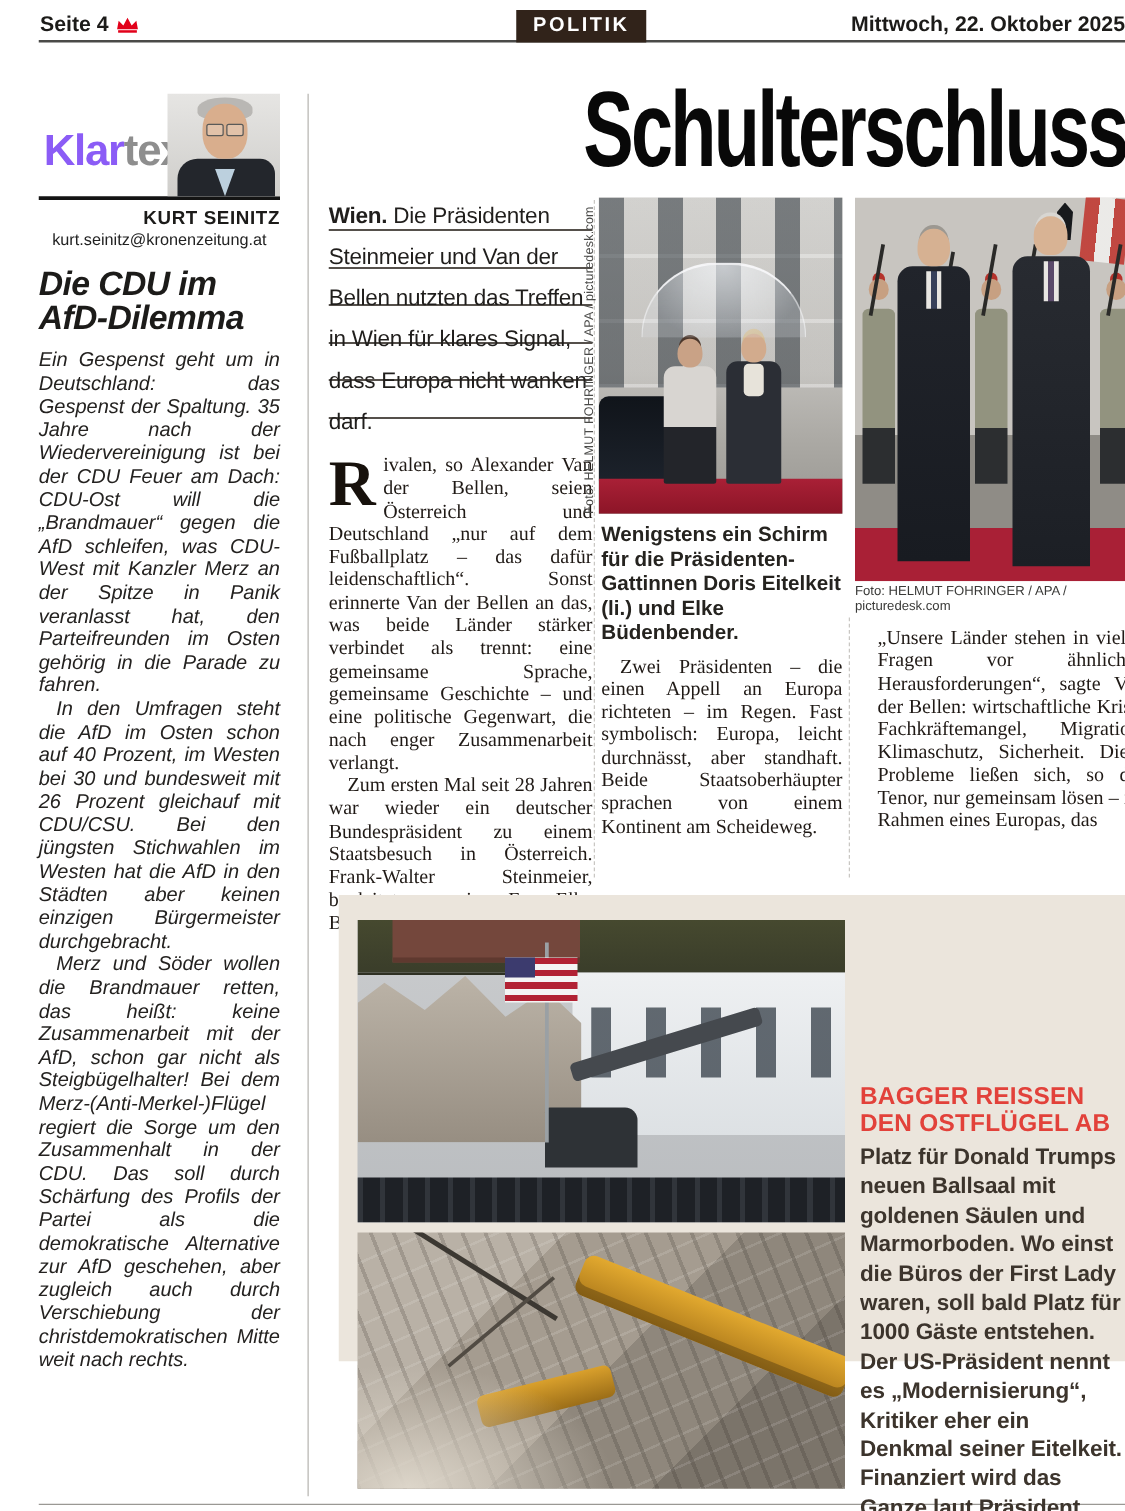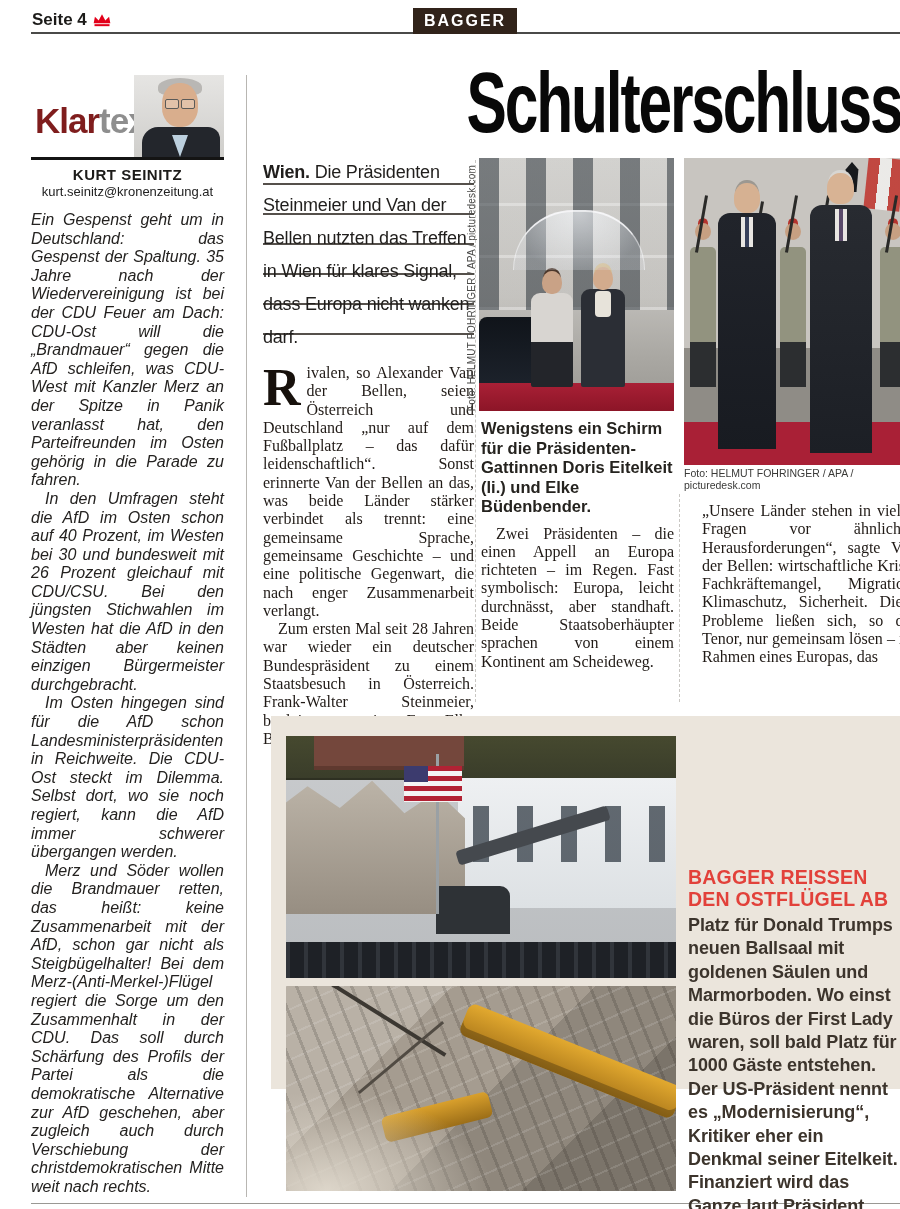--- a/index.html
+++ b/index.html
@@ -11,31 +11,31 @@
   .hdr-right{position:absolute;right:16px;top:10px;font-size:17px;font-weight:bold;}
   .hdr-rule{position:absolute;left:15px;right:15px;top:32px;height:1.5px;background:#4a4a48;}
   .politik-box{position:absolute;left:397px;top:8px;width:104px;height:26px;background:#31231a;
                color:#fff;font-weight:bold;font-size:16px;letter-spacing:2px;text-align:center;line-height:26px;}
   .crown{width:20px;height:14px;}
 
   
   .klartext{position:absolute;left:15px;top:75px;width:193px;}
   .kt-head{position:relative;height:82px;}
   .kt-logo{position:absolute;left:4px;top:26px;font-size:35px;font-weight:800;letter-spacing:-1px;}
-  .kt-logo .red{color:#7f1d1d;}
+  .kt-logo .red{color:#8b5cf6;}
   .kt-logo .gray{color:#8e8e8e;}
   .portrait{position:absolute;right:0;top:0;width:90px;height:82px;background:linear-gradient(#e6e5e3,#cfcecb);overflow:hidden;}
   .pt-suit{position:absolute;bottom:-2px;left:8px;width:78px;height:32px;background:#23262c;border-radius:16px 12px 0 0;}
   .pt-shirt{position:absolute;bottom:0;left:38px;width:16px;height:22px;background:#bcd0de;clip-path:polygon(50% 100%,0 0,100% 0);}
   .pt-head{position:absolute;top:8px;left:28px;width:36px;height:44px;background:#d9ae8d;border-radius:46% 46% 44% 44%;}
   .pt-head:before{content:"";position:absolute;top:16px;left:3px;width:12px;height:8px;border:1.5px solid #5a5a58;border-radius:2px;background:rgba(255,255,255,.25);}
   .pt-head:after{content:"";position:absolute;top:16px;right:3px;width:12px;height:8px;border:1.5px solid #5a5a58;border-radius:2px;background:rgba(255,255,255,.25);}
   .pt-hair{position:absolute;top:3px;left:24px;width:44px;height:18px;background:#b9b7b4;border-radius:50% 50% 35% 35%;}
   .kt-line{height:3px;background:#141414;margin-top:0;}
-  .kt-author{margin-top:6px;text-align:center;font-weight:bold;font-size:15px;letter-spacing:.5px;}
+  .kt-author{margin-top:6px;text-align:right;font-weight:bold;font-size:15px;letter-spacing:.5px;}
   .kt-email{text-align:center;font-size:13px;margin-top:1px;color:#222;}
   .kt-title{font-style:italic;font-weight:800;font-size:27px;line-height:27px;margin-top:15px;letter-spacing:-0.5px;width:178px;}
   .kt-body{margin-top:12px;font-style:italic;font-size:16px;line-height:18.6px;text-align:justify;color:#242220;}
   .kt-body p{margin:0;text-indent:14px;}
   .kt-body p:first-child{text-indent:0;}
 
   
   .vdiv-main{position:absolute;left:230px;top:75px;width:1px;height:1122px;background:#b8b6b2;}
   .vdiv-dash1{position:absolute;left:459px;top:160px;height:542px;width:0;border-left:1px dashed #c9c7c3;}
   .vdiv-dash2{position:absolute;left:663px;top:494px;height:208px;width:0;border-left:1px dashed #c9c7c3;}
@@ -160,22 +160,23 @@
 
   <div class="hdr-left">
     <span>Seite 4</span>
     <svg class="crown" viewBox="0 0 24 16">
       <path d="M2 12 L3.5 4 L8 8.5 L12 1 L16 8.5 L20.5 4 L22 12 Z" fill="#e2001a"></path>
       <rect x="3" y="13" width="18" height="2.4" fill="#e2001a"></rect>
     </svg>
   </div>
   <div class="hdr-rule"></div>
   <div class="politik-box">
-    <span>BAGGER</span>
-  </div>
+    <span>POLITIK</span>
+  </div>
+  <div class="hdr-right">Mittwoch, 22. Oktober 2025</div>
 
   <div class="vdiv-main"></div>
   <div class="vdiv-dash1"></div>
   <div class="vdiv-dash2"></div>
   <div class="page-bottom-rule"></div>
 
   <div class="klartext">
     <div class="kt-head">
       <div class="kt-logo">
         <span class="red">Klar</span><span class="gray">text</span>
@@ -183,24 +184,24 @@
       <div class="portrait">
         <div class="pt-hair"></div>
         <div class="pt-suit"></div>
         <div class="pt-shirt"></div>
         <div class="pt-head"></div>
       </div>
     </div>
     <div class="kt-line"></div>
     <div class="kt-author">KURT SEINITZ</div>
     <div class="kt-email">kurt.seinitz@kronenzeitung.at</div>
+    <div class="kt-title">Die CDU im AfD-Dilemma</div>
     <div class="kt-body">
       <p>Ein Gespenst geht um in Deutschland: das Gespenst der Spaltung. 35 Jahre nach der Wiedervereinigung ist bei der CDU Feuer am Dach: CDU-Ost will die „Brandmauer“ gegen die AfD schleifen, was CDU-West mit Kanzler Merz an der Spitze in Panik veranlasst hat, den Parteifreunden im Osten gehörig in die Parade zu fahren.</p>
       <p>In den Umfragen steht die AfD im Osten schon auf 40 Prozent, im Westen bei 30 und bundesweit mit 26 Prozent gleichauf mit CDU/CSU. Bei den jüngsten Stichwahlen im Westen hat die AfD in den Städten aber keinen einzigen Bürgermeister durchgebracht.</p>
-      <p>Im Osten hingegen sind für die AfD schon Landesministerpräsidenten in Reichweite. Die CDU-Ost steckt im Dilemma. Selbst dort, wo sie noch regiert, kann die AfD immer schwerer übergangen werden.</p>
       <p>Merz und Söder wollen die Brandmauer retten, das heißt: keine Zusammenarbeit mit der AfD, schon gar nicht als Steigbügelhalter! Bei dem Merz-(Anti-Merkel-)Flügel regiert die Sorge um den Zusammenhalt in der CDU. Das soll durch Schärfung des Profils der Partei als die demokratische Alternative zur AfD geschehen, aber zugleich auch durch Verschiebung der christdemokratischen Mitte weit nach rechts.</p>
 
     </div>
 
   </div>
 
   <div class="headline">
     <span>Schulterschluss im</span>
   </div>
 

